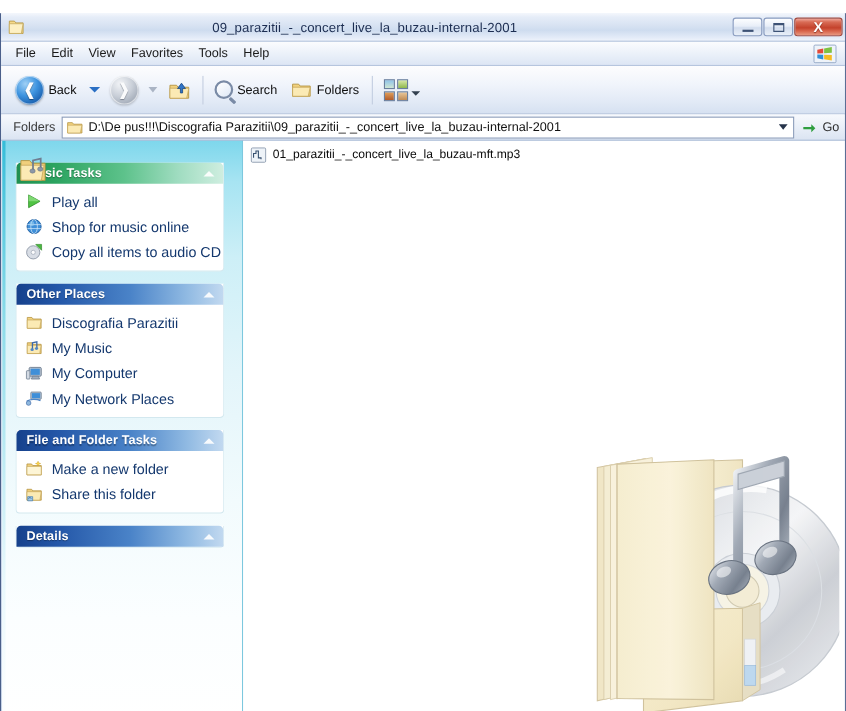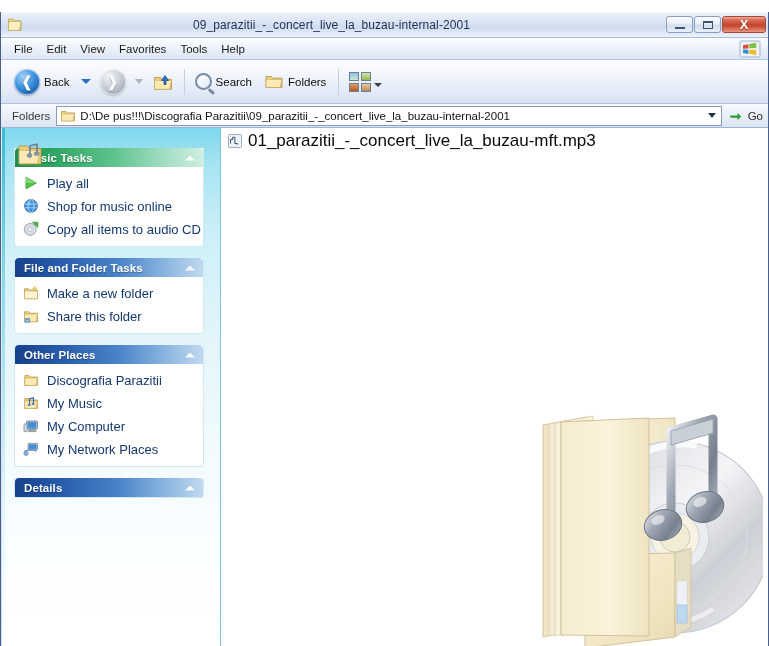--- a/index.html
+++ b/index.html
@@ -410,21 +410,21 @@
   .file-row {
     display: inline-flex;
     align-items: center;
     height: 18px;
     padding: 1px 4px 1px 2px;
     cursor: default;
     position: relative;
     z-index: 2;
   }
   .file-name {
-    font-size: 17px;
+    font-size: 11px;
     color: #0a0a0a;
     margin-left: 5px;
     white-space: nowrap;
   }
   .mp3-icon { width: 16px; height: 16px; flex: 0 0 auto; }
 
   .watermark {
     position: absolute;
     right: 6px;
     bottom: 2px;
@@ -612,50 +612,20 @@
                 <path d="M9.5 1.2h5.3v5.3z" fill="#49b73f" stroke="#2c8526" stroke-width=".6"></path>
               </svg>
             </span>
             <span class="lbl">Copy all items to audio CD</span>
           </div>
         </div>
       </div>
 
       <div class="panel">
         <div class="panel-head blue">
-          <span class="panel-title">File and Folder Tasks</span>
-          <span class="panel-chev"></span>
-        </div>
-        <div class="panel-body">
-          <div class="panel-row">
-            <span class="panel-icon">
-              <svg width="16" height="16" viewBox="0 0 16 16">
-                <path d="M1.5 3.8h4.2l1.1 1.4h7.7v8.5H1.5z" fill="#f3d37f" stroke="#b3923f" stroke-width=".7"></path>
-                <path d="M1.5 6h13v7.7H1.5z" fill="#fdf5d6" stroke="#c4a558" stroke-width=".6"></path>
-                <path d="M11.6 1.3l.7 1.6 1.7.5-1.7.6-.7 1.6-.7-1.6-1.6-.6 1.6-.5z" fill="#ffd84a" stroke="#c79a19" stroke-width=".4"></path>
-              </svg>
-            </span>
-            <span class="lbl">Make a new folder</span>
-          </div>
-          <div class="panel-row">
-            <span class="panel-icon">
-              <svg width="16" height="16" viewBox="0 0 16 16">
-                <path d="M1.5 3.8h4.2l1.1 1.4h7.7v8.5H1.5z" fill="#f0cf7c" stroke="#b3923f" stroke-width=".7"></path>
-                <path d="M1.5 6h13l-1.2 7.7H1.5z" fill="#fbeab4" stroke="#c4a558" stroke-width=".6"></path>
-                <path d="M2.2 10.5h4.5v3.8H2.2z" fill="#9ec9ea" stroke="#3d76ad" stroke-width=".6"></path>
-                <path d="M3 12.4l1.2-1.3 1.2 1.3" fill="none" stroke="#2a5b90" stroke-width=".7"></path>
-              </svg>
-            </span>
-            <span class="lbl">Share this folder</span>
-          </div>
-        </div>
-      </div>
-
-      <div class="panel">
-        <div class="panel-head blue">
           <span class="panel-title">Other Places</span>
           <span class="panel-chev"></span>
         </div>
         <div class="panel-body">
           <div class="panel-row">
             <span class="panel-icon">
               <svg width="16" height="16" viewBox="0 0 16 16">
                 <path d="M1.8 3.6h4.2l1.1 1.4h7.3v8.4H1.8z" fill="#f3d37f" stroke="#b3923f" stroke-width=".7"></path>
                 <path d="M1.8 5.9h12.6l-1.3 7.5H1.8z" fill="#fbeab4" stroke="#c4a558" stroke-width=".6"></path>
               </svg>
@@ -690,20 +660,50 @@
           <div class="panel-row">
             <span class="panel-icon">
               <svg width="16" height="16" viewBox="0 0 16 16">
                 <rect x="5" y="2.4" width="9.5" height="6.6" rx=".8" fill="#b7c3d2" stroke="#6b7a8c" stroke-width=".7"></rect>
                 <rect x="6" y="3.4" width="7.5" height="4.6" fill="#3f8fd8"></rect>
                 <path d="M1.3 10.8c2.6-2.2 8.6-2.4 12.5-.6" fill="none" stroke="#4f86c6" stroke-width="1.1"></path>
                 <circle cx="3" cy="12.4" r="2.1" fill="#8fb8de" stroke="#3d6aa8" stroke-width=".6"></circle>
               </svg>
             </span>
             <span class="lbl">My Network Places</span>
+          </div>
+        </div>
+      </div>
+
+      <div class="panel">
+        <div class="panel-head blue">
+          <span class="panel-title">File and Folder Tasks</span>
+          <span class="panel-chev"></span>
+        </div>
+        <div class="panel-body">
+          <div class="panel-row">
+            <span class="panel-icon">
+              <svg width="16" height="16" viewBox="0 0 16 16">
+                <path d="M1.5 3.8h4.2l1.1 1.4h7.7v8.5H1.5z" fill="#f3d37f" stroke="#b3923f" stroke-width=".7"></path>
+                <path d="M1.5 6h13v7.7H1.5z" fill="#fdf5d6" stroke="#c4a558" stroke-width=".6"></path>
+                <path d="M11.6 1.3l.7 1.6 1.7.5-1.7.6-.7 1.6-.7-1.6-1.6-.6 1.6-.5z" fill="#ffd84a" stroke="#c79a19" stroke-width=".4"></path>
+              </svg>
+            </span>
+            <span class="lbl">Make a new folder</span>
+          </div>
+          <div class="panel-row">
+            <span class="panel-icon">
+              <svg width="16" height="16" viewBox="0 0 16 16">
+                <path d="M1.5 3.8h4.2l1.1 1.4h7.7v8.5H1.5z" fill="#f0cf7c" stroke="#b3923f" stroke-width=".7"></path>
+                <path d="M1.5 6h13l-1.2 7.7H1.5z" fill="#fbeab4" stroke="#c4a558" stroke-width=".6"></path>
+                <path d="M2.2 10.5h4.5v3.8H2.2z" fill="#9ec9ea" stroke="#3d76ad" stroke-width=".6"></path>
+                <path d="M3 12.4l1.2-1.3 1.2 1.3" fill="none" stroke="#2a5b90" stroke-width=".7"></path>
+              </svg>
+            </span>
+            <span class="lbl">Share this folder</span>
           </div>
         </div>
       </div>
 
       <div class="panel">
         <div class="panel-head blue">
           <span class="panel-title">Details</span>
           <span class="panel-chev"></span>
         </div>
       </div>

